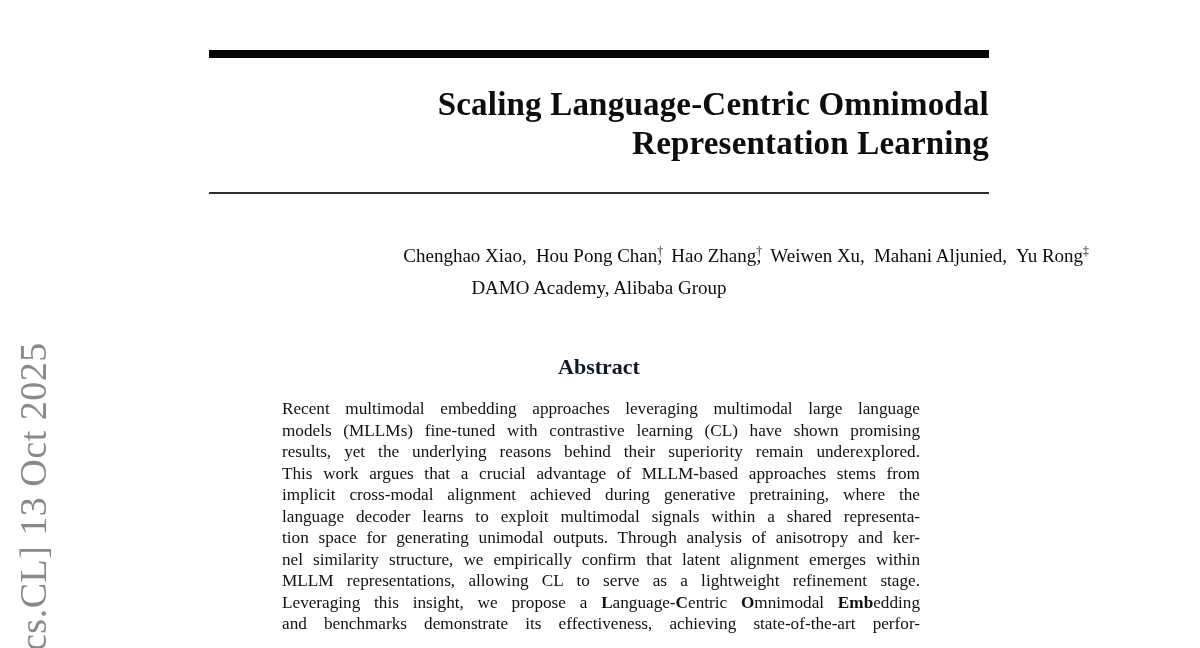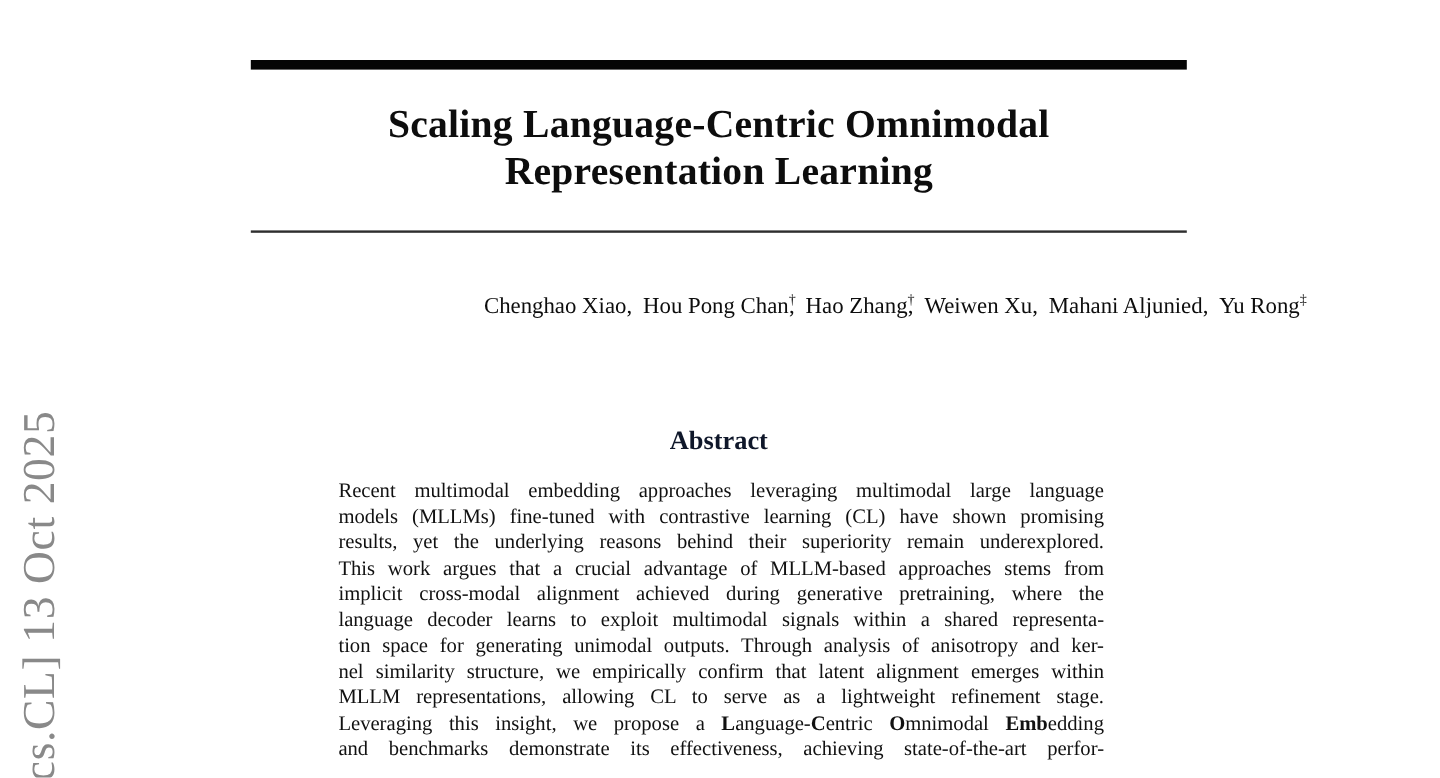--- a/index.html
+++ b/index.html
@@ -3,21 +3,21 @@
 <meta charset="utf-8">
 <style>
   html,body{margin:0;padding:0;}
   body{width:1200px;height:648px;overflow:hidden;background:#ffffff;
        font-family:"Liberation Serif", serif;}
   .page{position:relative;width:1200px;height:648px;background:#fff;overflow:hidden;}
 
   .rule-thick{position:absolute;left:209px;top:50px;width:780px;height:8px;background:#050505;}
   .rule-thin{position:absolute;left:209px;top:192px;width:780px;height:2px;background:#2e2e2e;}
 
-  .title{position:absolute;left:209px;top:85px;width:780px;text-align:center;
+  .title{position:absolute;left:209px;top:85px;width:780px;text-align:right;
          font-weight:bold;font-size:33px;line-height:39px;color:#0d0d0d;letter-spacing:0.2px;}
 
   .authors{position:absolute;left:109px;top:244px;width:980px;text-align:right;
            font-size:19px;line-height:24px;font-weight:normal;color:#0d0d0d;white-space:nowrap;}
   .author{display:inline;}
   .author + .author{margin-left:0.48em;}
   sup.dag{font-size:0.62em;vertical-align:super;line-height:0;}
   .comma{display:inline;}
   .comma.tuck{margin-left:-0.30em;}
 
@@ -49,20 +49,21 @@
 
   <div class="title">
     <div>Scaling Language-Centric Omnimodal</div>
     <div>Representation Learning</div>
   </div>
 
   <div class="rule-thin" style="background: rgb(46, 46, 46);"></div>
 
   <div class="authors"><span class="author"><span>Chenghao Xiao</span><span class="comma">,</span></span><span class="author"><span>Hou Pong Chan</span><sup class="dag">†</sup><span class="comma tuck">,</span></span><span class="author"><span>Hao Zhang</span><sup class="dag">†</sup><span class="comma tuck">,</span></span><span class="author"><span>Weiwen Xu</span><span class="comma">,</span></span><span class="author"><span>Mahani Aljunied</span><span class="comma">,</span></span><span class="author"><span>Yu Rong</span><sup class="dag">‡</sup></span></div>
 
+  <div class="affiliation">DAMO Academy, Alibaba Group</div>
 
   <div class="abs-heading">Abstract</div>
 
   <div class="abs-body">
       <div class="abs-line"><span>Recent multimodal embedding approaches leveraging multimodal large language</span></div>
       <div class="abs-line"><span>models (MLLMs) fine-tuned with contrastive learning (CL) have shown promising</span></div>
       <div class="abs-line"><span>results, yet the underlying reasons behind their superiority remain underexplored.</span></div>
       <div class="abs-line"><span>This work argues that a crucial advantage of MLLM-based approaches stems from</span></div>
       <div class="abs-line"><span>implicit cross-modal alignment achieved during generative pretraining, where the</span></div>
       <div class="abs-line"><span>language decoder learns to exploit multimodal signals within a shared representa-</span></div>

